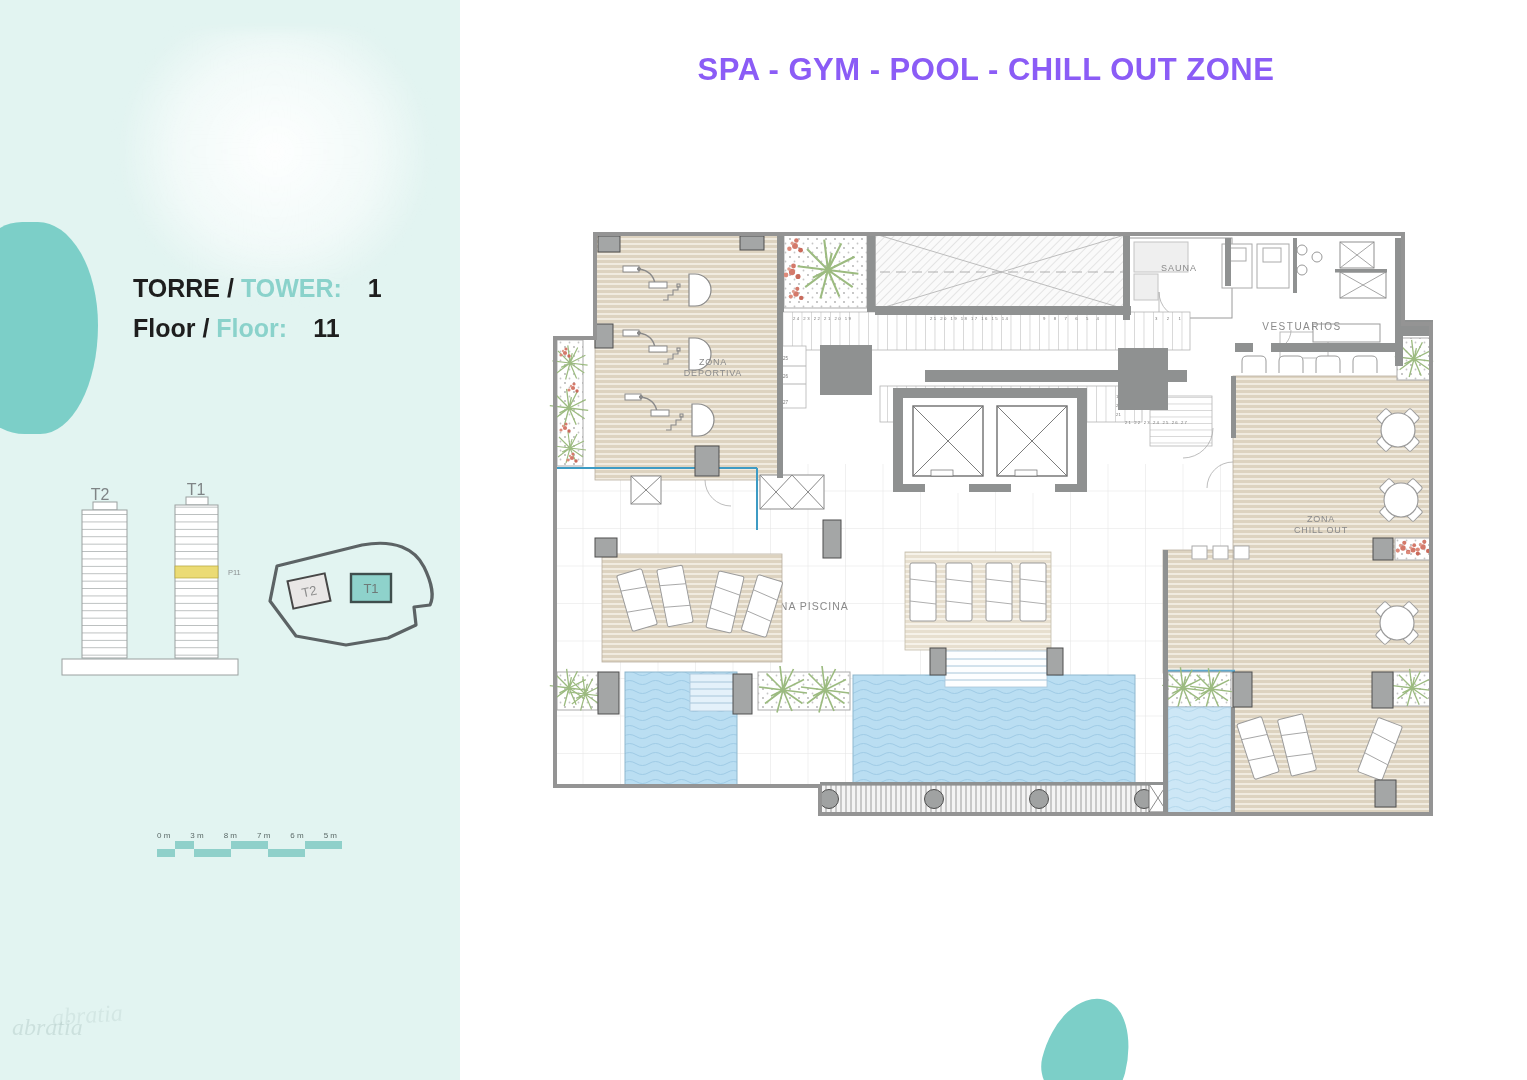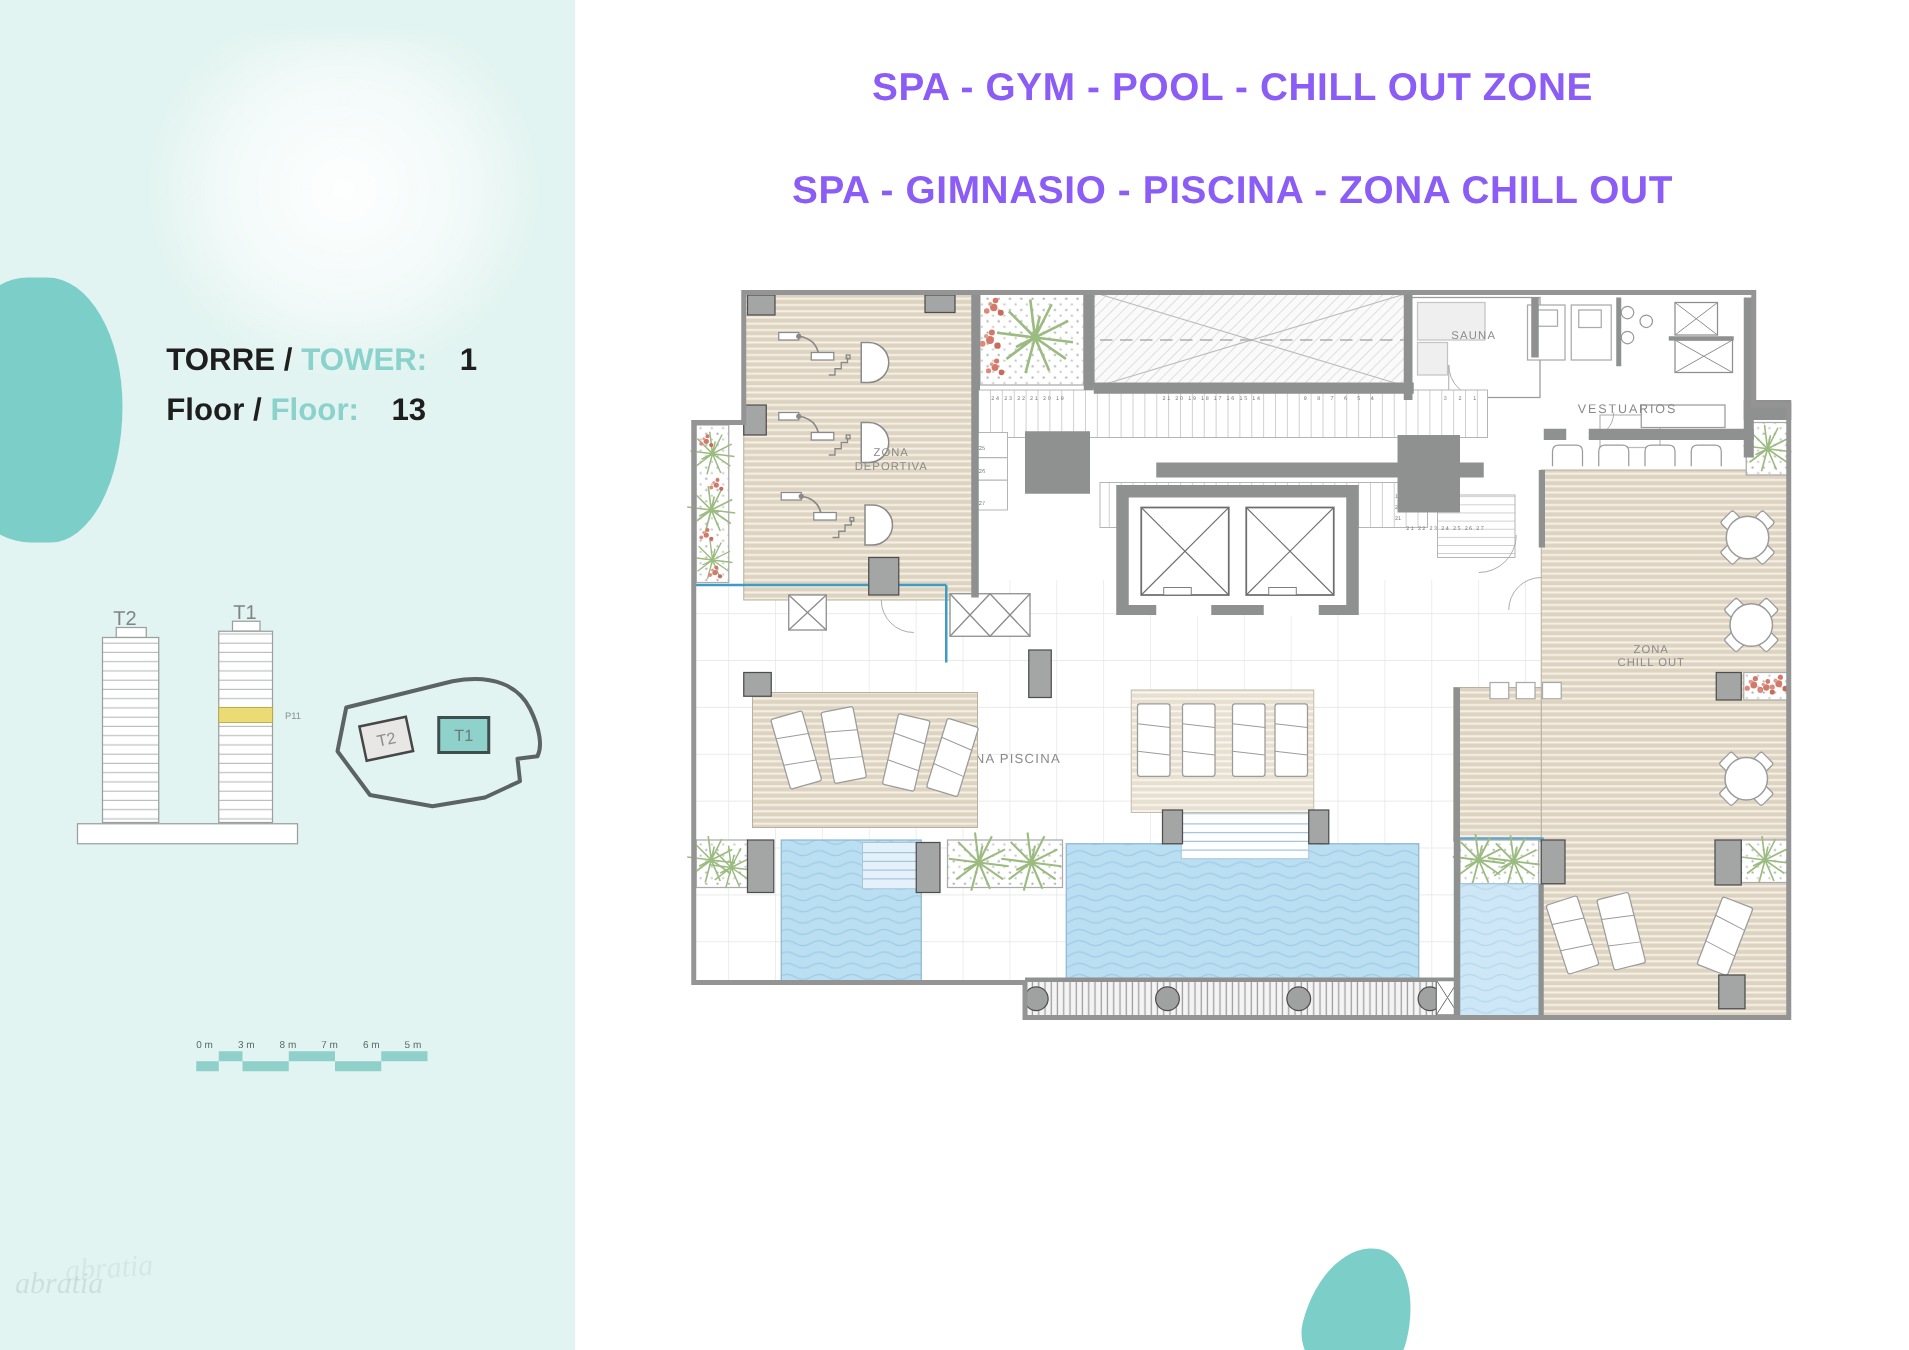--- a/index.html
+++ b/index.html
@@ -41,21 +41,21 @@
 </style>
 </head>
 <body>
 
 <div class="sidebar">
   <div class="cloud"></div>
   <div class="blob-left"></div>
 
   <div class="info">
     <div class="row"><span>TORRE /</span> <span class="accent">TOWER:</span><span class="val">1</span></div>
-    <div class="row"><span>Floor /</span> <span class="accent">Floor:</span><span class="val">13</span></div>
+    <div class="row"><span>Floor /</span> <span class="accent">Floor:</span><span class="val">11</span></div>
   </div>
 
   <svg class="towers-svg" width="260" height="205">
     <defs>
       <pattern id="flrP" width="10" height="7.4" patternUnits="userSpaceOnUse">
         <rect width="10" height="7.4" fill="#ffffff"></rect>
         <line x1="0" y1="7" x2="10" y2="7" stroke="#b9bdbd" stroke-width="1"></line>
       </pattern>
     </defs>
     <text x="60" y="22" font-size="16" fill="#7f8486" text-anchor="middle">T2</text>
@@ -101,21 +101,20 @@
   </div>
 
   <div class="watermark">
     <span class="wm1">abratia</span>
     <span class="wm2">abratia</span>
   </div>
 </div>
 
 <div class="main">
   <div class="title1">SPA - GYM - POOL - CHILL OUT ZONE</div>
-  <div class="title2">SPA - GIMNASIO - PISCINA - ZONA CHILL OUT</div>
 
   <svg class="plan-svg" width="895" height="592" viewBox="0 0 895 592">
     <defs>
       <pattern id="deckP" width="8" height="5" patternUnits="userSpaceOnUse">
         <rect width="8" height="5" fill="#ddd3c0"></rect>
           <line x1="0" y1="1" x2="8" y2="1" stroke="#f6f2e8" stroke-width="1.6"></line>
       </pattern>
       <pattern id="deckL" width="8" height="5" patternUnits="userSpaceOnUse">
         <rect width="8" height="5" fill="#e7dfcf"></rect>
           <line x1="0" y1="1" x2="8" y2="1" stroke="#faf7f0" stroke-width="1.6"></line>

